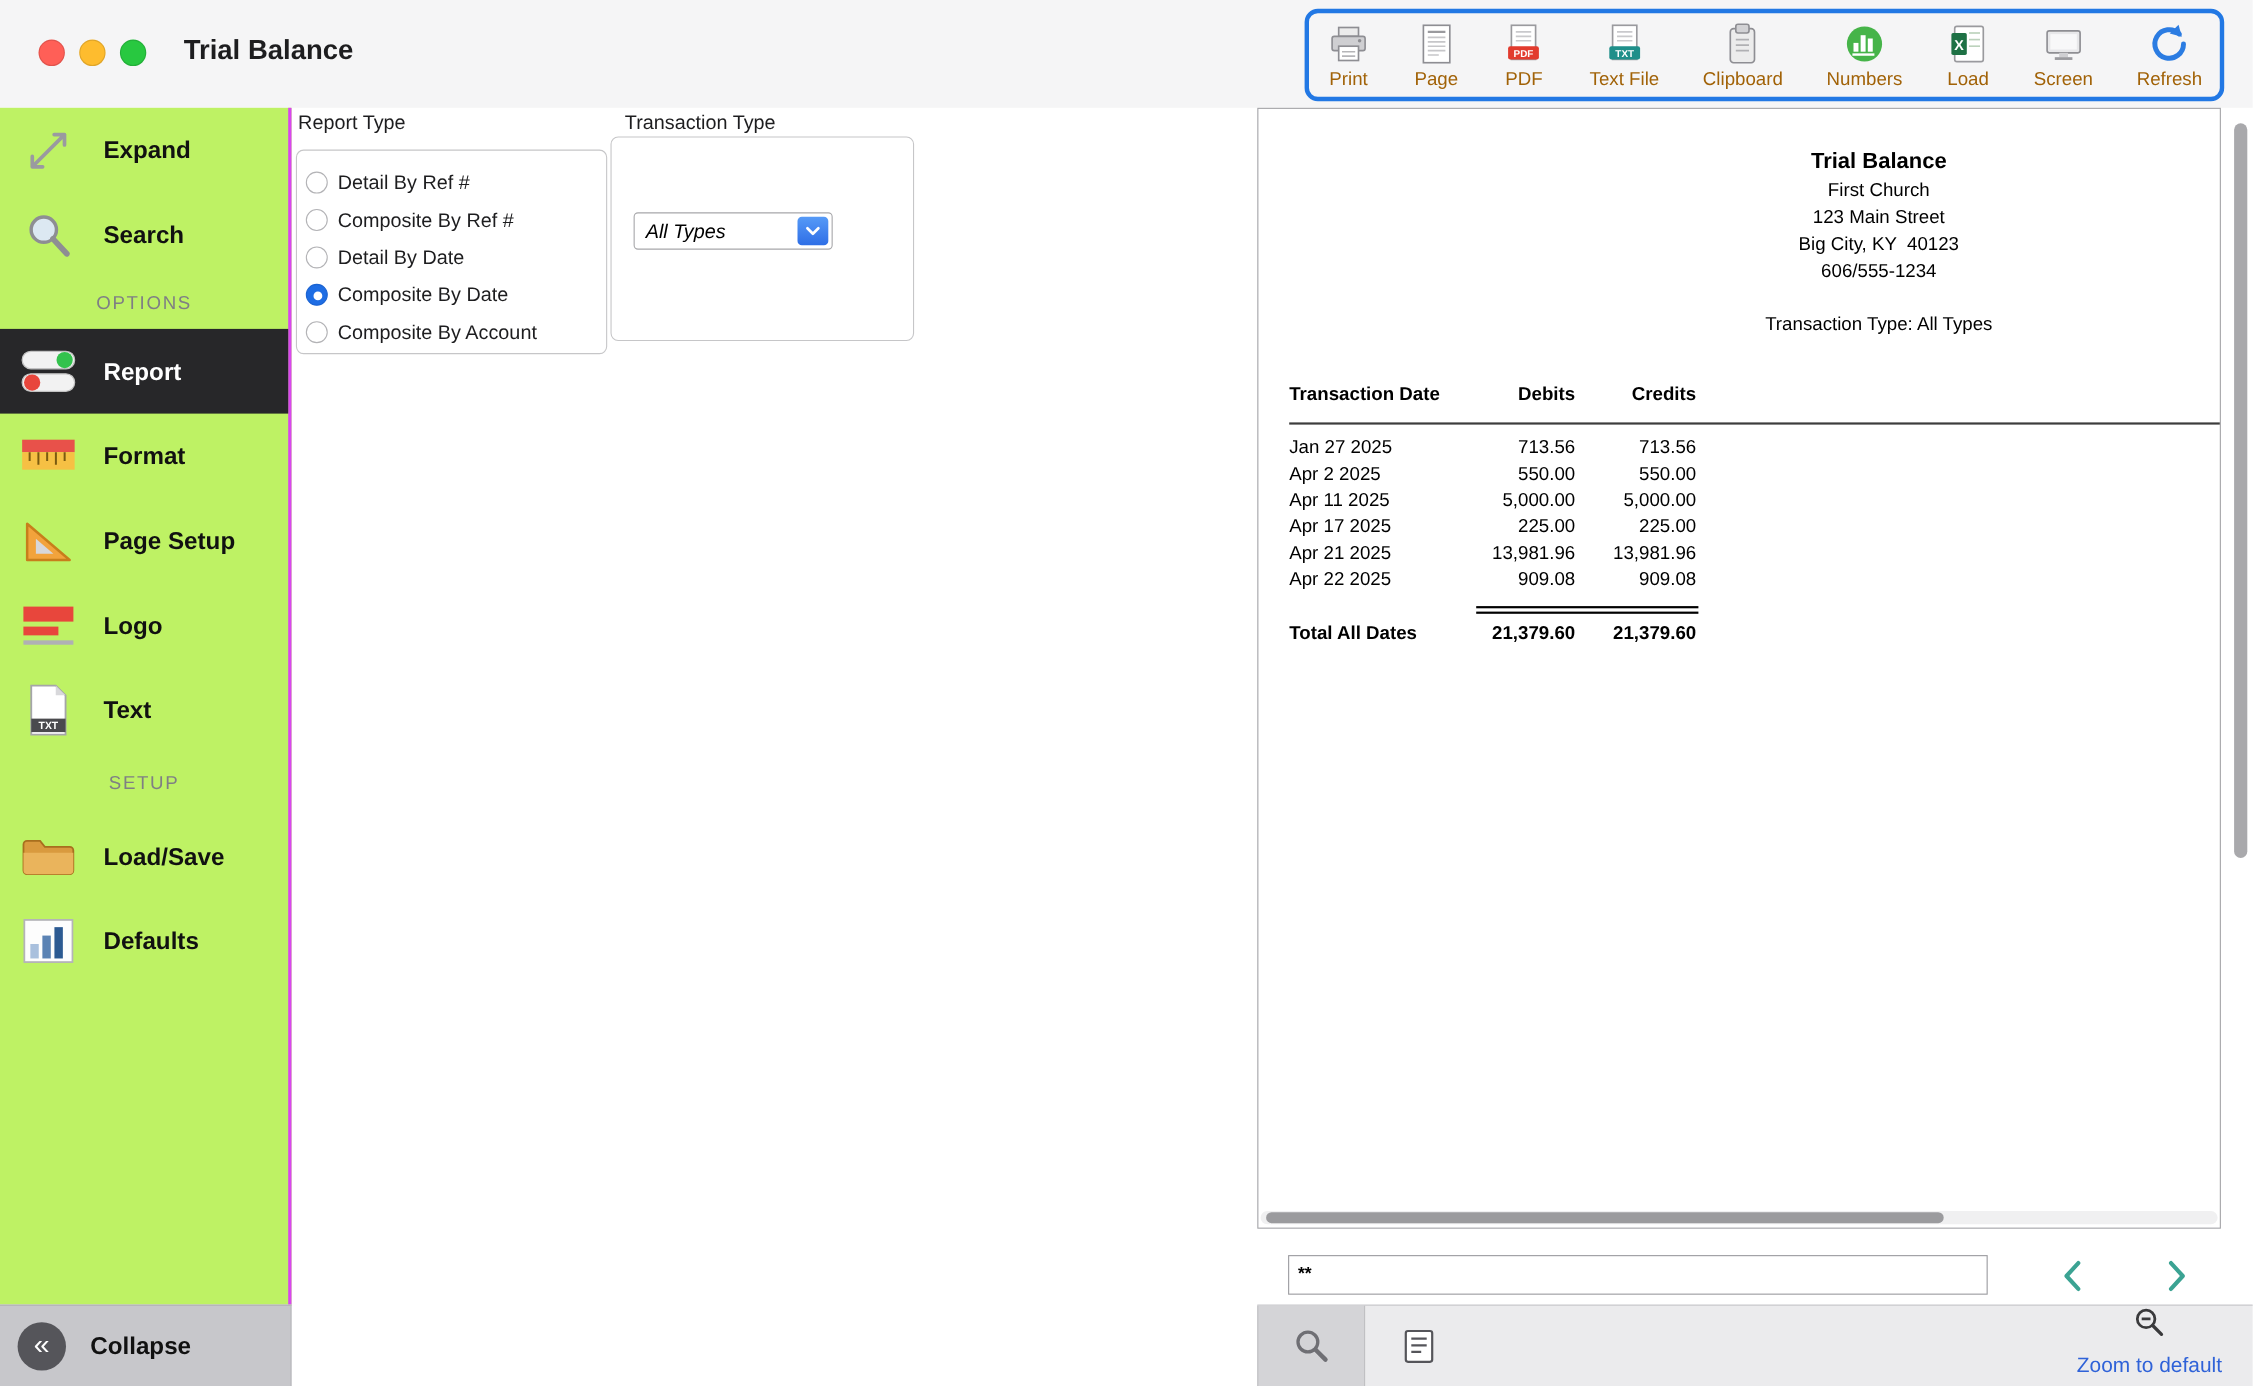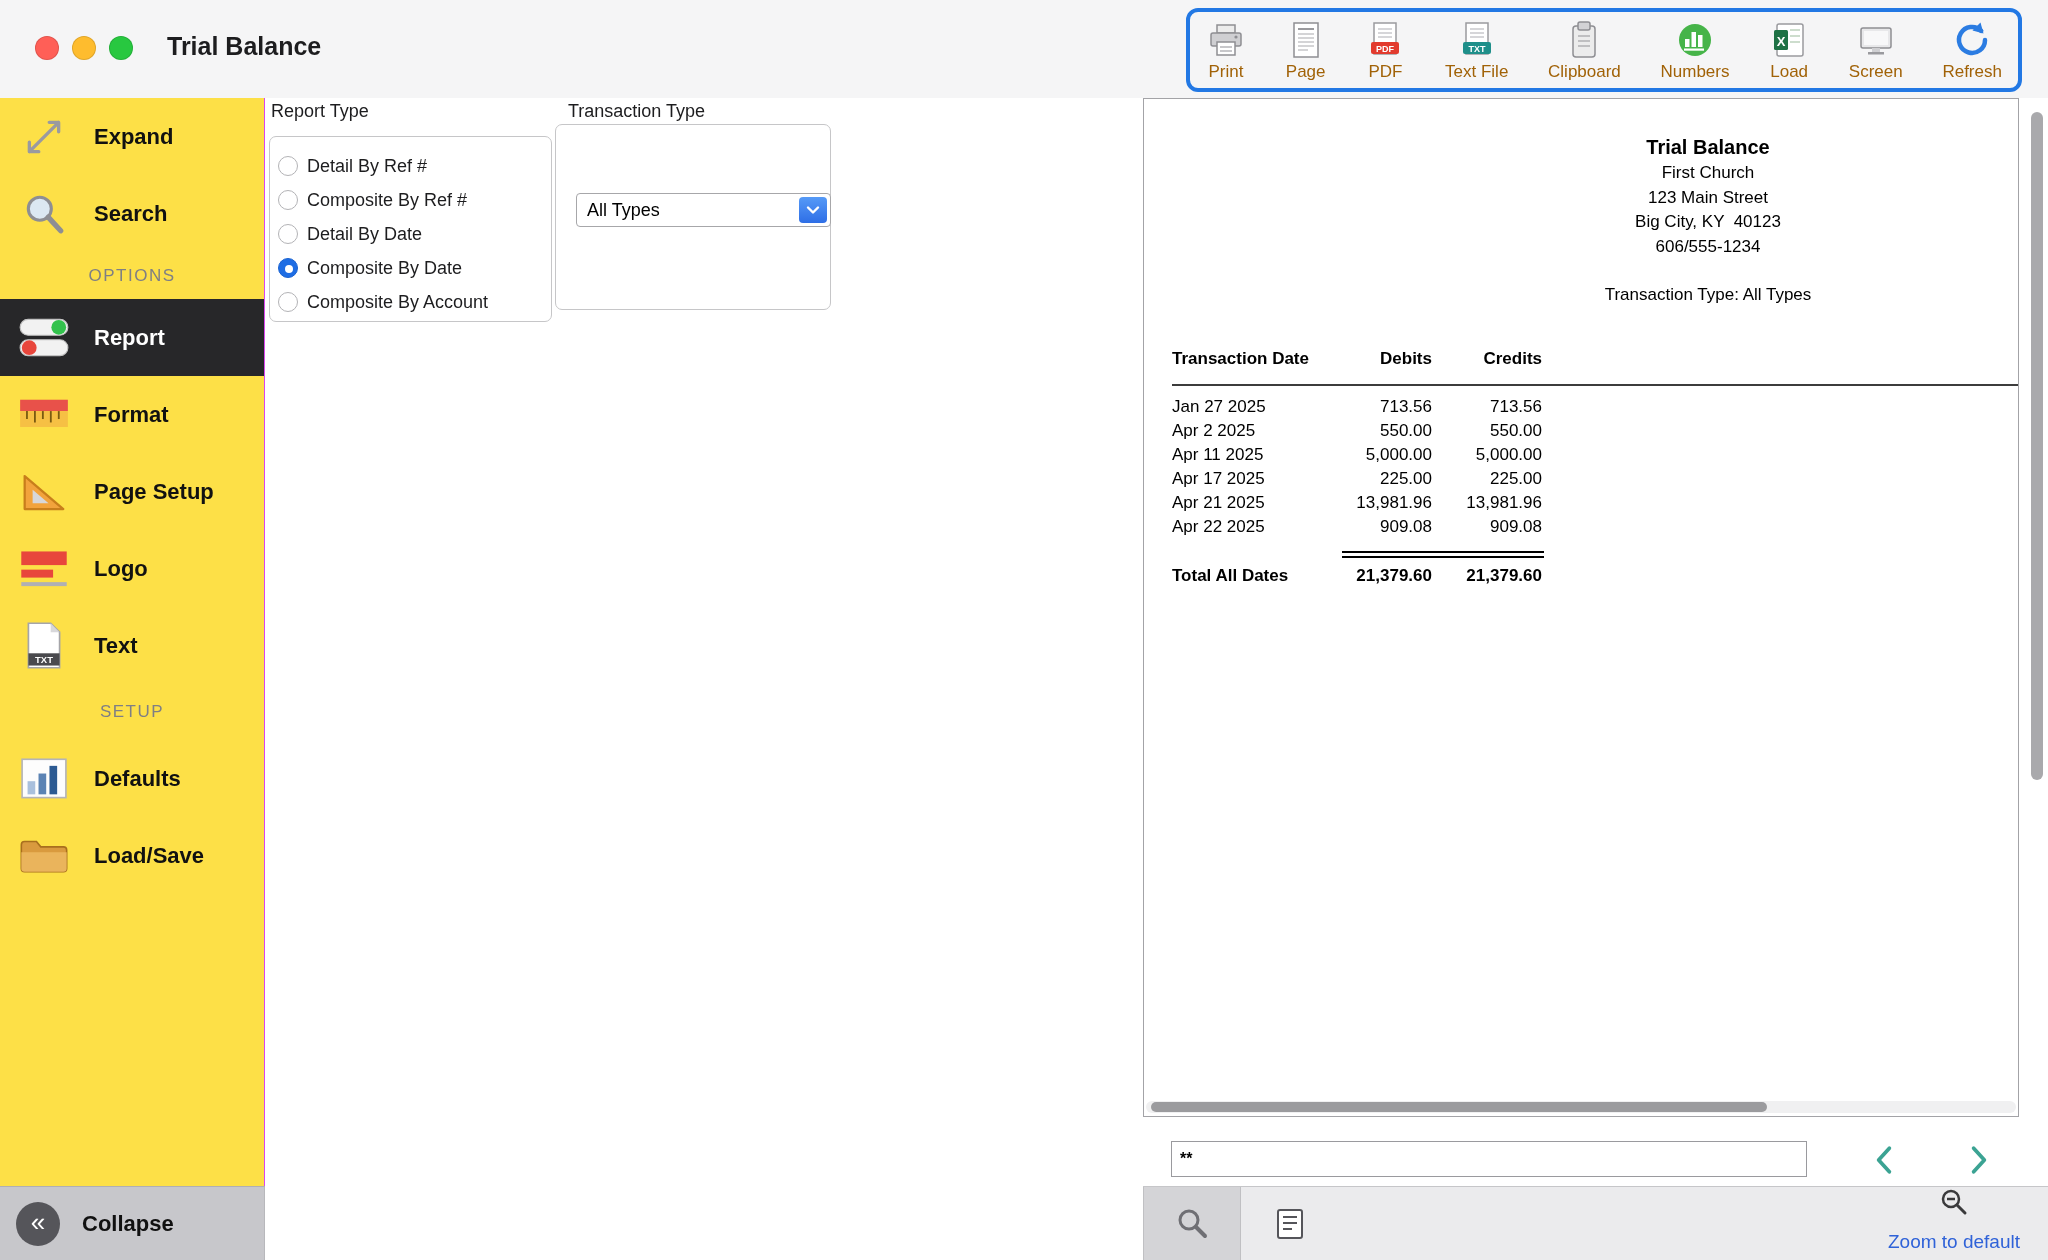--- a/index.html
+++ b/index.html
@@ -26,21 +26,21 @@
     border:4px solid #2278e4; border-radius:12px; background:#f5f5f6;
     display:flex; align-items:center; justify-content:space-between; padding:0 16px;
   }
   .tb-item { display:flex; flex-direction:column; align-items:center; gap:1px; }
   .tb-icon { width:40px; height:42px; display:flex; align-items:center; justify-content:center; }
   .tb-label { font-size:17px; color:#a16207; white-space:nowrap; }
 
   
   .sidebar {
     position:absolute; left:0; top:98px; width:265px; height:1088px;
-    background:#fde047; border-right:1px solid #d946ef;
+    background:#bef264; border-right:3px solid #d946ef;
   }
   .sb-item { height:77px; display:flex; align-items:center; padding-left:16px; }
   .sb-icon { width:56px; height:52px; display:flex; align-items:center; justify-content:center; flex:0 0 56px; }
   .sb-label { font-size:22px; font-weight:bold; color:#111; margin-left:22px; white-space:nowrap; }
   .sb-item.selected { background:#272729; }
   .sb-item.selected .sb-label { color:#ffffff; }
   .sb-header { height:47px; display:flex; align-items:center; justify-content:center;
     font-size:17px; color:#7f7f84; letter-spacing:1.5px; }
   .sb-header.setup { height:56px; }
   .sidebar-footer {
@@ -55,22 +55,22 @@
   
   .group-label { position:absolute; font-size:18px; color:#1d1d1f; }
   .groupbox { position:absolute; width:283px; height:186px; border:1px solid #c6c6c8; border-radius:7px; background:#fff; }
   .radio-list { padding-top:12px; }
   .radio-row { display:flex; align-items:center; height:34px; padding-left:8px; }
   .radio { width:20px; height:20px; border-radius:50%; border:1px solid #b3b3b6; background:#fff; position:relative; flex:0 0 20px; }
   .radio.checked { background:#1e6de4; border-color:#1a63d2; }
   .radio.checked::after { content:""; position:absolute; left:6px; top:6px; width:8px; height:8px; border-radius:50%; background:#fff; }
   .radio-label { font-size:18px; margin-left:9px; white-space:nowrap; }
 
-  .dropdown { position:absolute; left:20px; top:68px; width:255px; height:34px;
-    border:1px solid #a7a7aa; border-radius:4px; background:#fff; display:flex; align-items:center; }
+  .dropdown { position:absolute; left:20px; top:68px; width:181px; height:34px;
+    border:1px solid #a7a7aa; border-radius:4px; background:#fff; display:flex; align-items:center;font-style:italic; }
   .dd-value { flex:1; padding-left:10px; font-size:18px; color:#000; }
   .dd-btn { position:absolute; right:3px; top:3px; width:28px; height:26px; border-radius:4px;
     background:linear-gradient(#569af7,#2e6ee6); display:flex; align-items:center; justify-content:center; }
 
   
   .preview { position:absolute; left:1143px; top:98px; width:876px; height:1019px;
     border:1px solid #a3a3a7; background:#fff; overflow:hidden; }
   .report-page { position:absolute; left:28px; top:0; width:1072px; color:#000; }
   .report-head { text-align:center; padding-top:34px; font-size:17px; line-height:24.5px; }
   .report-title { font-size:20px; font-weight:bold; line-height:28px; }
@@ -308,37 +308,37 @@
         <text x="17" y="37.5" text-anchor="middle" font-size="8.5" font-weight="bold" fill="#ffffff">TXT</text>
       </svg>
     </span>
     <span class="sb-label">Text</span>
   </div>
 
   <div class="sb-header setup">SETUP</div>
 
   <div class="sb-item">
     <span class="sb-icon">
+      <svg viewBox="0 0 46 38" width="50" height="41">
+        <path d="M2 9 a3 3 0 0 1 3-3 h11 l4 5 h21 a3 3 0 0 1 3 3 v17 a3 3 0 0 1 -3 3 H5 a3 3 0 0 1 -3-3 Z" fill="#d99a3e" stroke="#a86f1e" stroke-width="1.5"></path>
+        <path d="M2 16 h42 v15 a3 3 0 0 1 -3 3 H5 a3 3 0 0 1 -3-3 Z" fill="#eab45c"></path>
+      </svg>
+    </span>
+    <span class="sb-label">Load/Save</span>
+  </div>
+  <div class="sb-item">
+    <span class="sb-icon">
       <svg viewBox="0 0 42 38" width="46" height="42">
         <rect x="1" y="1" width="40" height="35" fill="#fdfdfd" stroke="#b4b4b8" stroke-width="1.5"></rect>
         <rect x="6" y="21" width="7" height="12" fill="#a9c0dd"></rect>
         <rect x="16" y="14" width="7" height="19" fill="#5b83b4"></rect>
         <rect x="26" y="7" width="7" height="26" fill="#2c5a92"></rect>
       </svg>
     </span>
     <span class="sb-label">Defaults</span>
-  </div>
-  <div class="sb-item">
-    <span class="sb-icon">
-      <svg viewBox="0 0 46 38" width="50" height="41">
-        <path d="M2 9 a3 3 0 0 1 3-3 h11 l4 5 h21 a3 3 0 0 1 3 3 v17 a3 3 0 0 1 -3 3 H5 a3 3 0 0 1 -3-3 Z" fill="#d99a3e" stroke="#a86f1e" stroke-width="1.5"></path>
-        <path d="M2 16 h42 v15 a3 3 0 0 1 -3 3 H5 a3 3 0 0 1 -3-3 Z" fill="#eab45c"></path>
-      </svg>
-    </span>
-    <span class="sb-label">Load/Save</span>
   </div>
 </aside>
 
 <div class="sidebar-footer">
   <span class="collapse-circle">«</span>
   <span class="sb-label">Collapse</span>
 </div>
 
 <div class="group-label" style="left:271px; top:101px;">Report Type</div>
 <div class="groupbox" style="left:269px; top:124px;margin-top:12px;">

